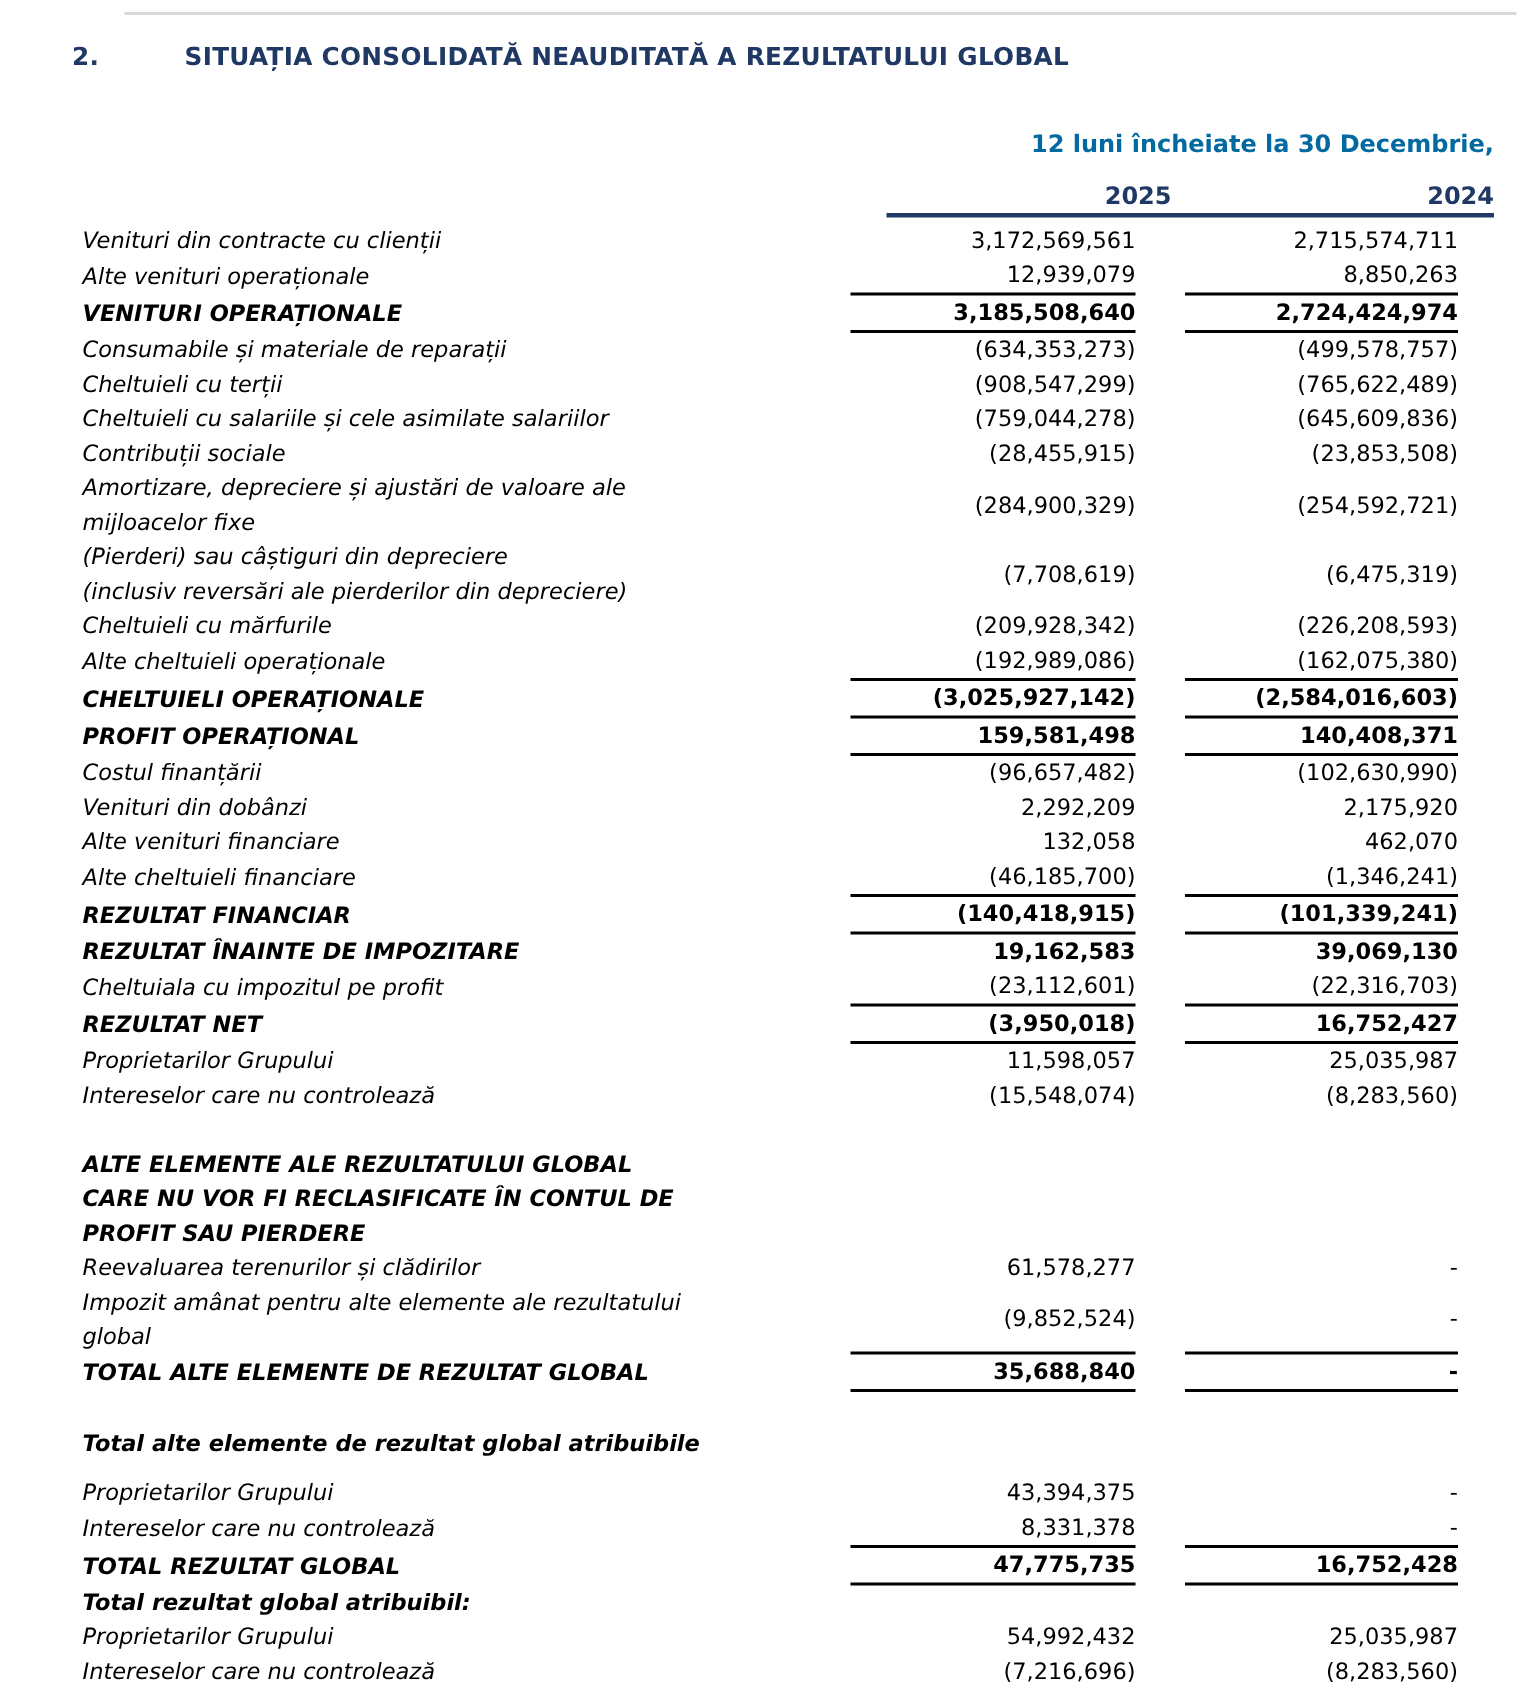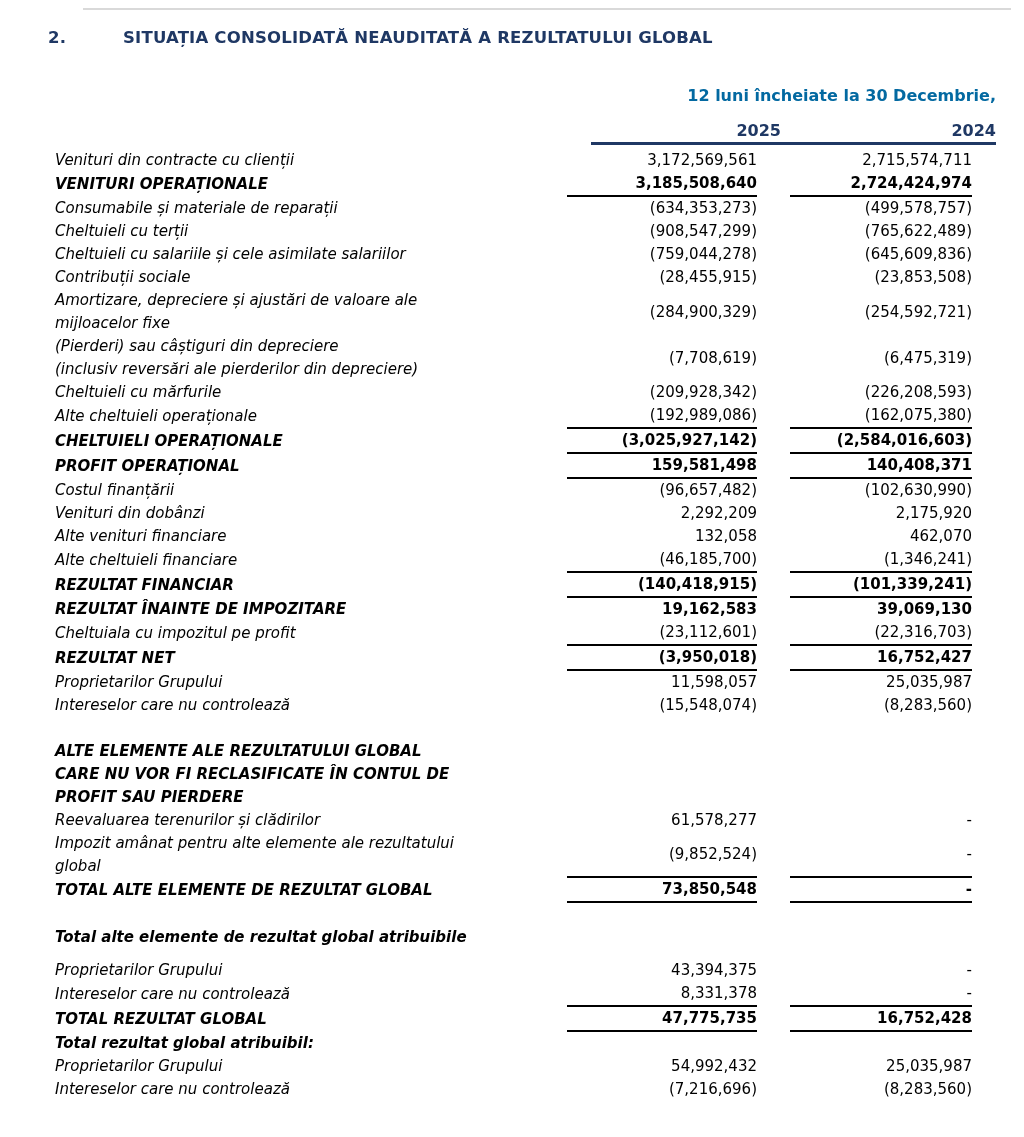--- a/index.html
+++ b/index.html
@@ -47,20 +47,25 @@
       <div class="ch ch2">2024</div>
     </div>
   </div>
 
   <div id="rows">
       <div class="row">
         <div class="lab">Venituri din contracte cu clienții</div>
         <div class="vcell v1">3,172,569,561</div>
         <div class="vcell v2">2,715,574,711</div>
       </div>
+      <div class="row rule">
+        <div class="lab">Alte venituri operaționale</div>
+        <div class="vcell v1">12,939,079</div>
+        <div class="vcell v2">8,850,263</div>
+      </div>
       <div class="row bold rule">
         <div class="lab">VENITURI OPERAȚIONALE</div>
         <div class="vcell v1">3,185,508,640</div>
         <div class="vcell v2">2,724,424,974</div>
       </div>
       <div class="row">
         <div class="lab">Consumabile și materiale de reparații</div>
         <div class="vcell v1">(634,353,273)</div>
         <div class="vcell v2">(499,578,757)</div>
       </div>
@@ -175,21 +180,21 @@
         <div class="vcell v2">-</div>
       </div>
       <div class="row rule">
         <div class="lab">Impozit amânat pentru alte elemente ale rezultatului
 global</div>
         <div class="vcell v1">(9,852,524)</div>
         <div class="vcell v2">-</div>
       </div>
       <div class="row bold rule">
         <div class="lab">TOTAL ALTE ELEMENTE DE REZULTAT GLOBAL</div>
-        <div class="vcell v1">73,850,548</div>
+        <div class="vcell v1">35,688,840</div>
         <div class="vcell v2">-</div>
       </div>
       <div class="spacer" style="height: 23px;"></div>
       <div class="row bold">
         <div class="lab">Total alte elemente de rezultat global atribuibile</div>
         <div class="vcell v1"></div>
         <div class="vcell v2"></div>
       </div>
       <div class="spacer" style="height: 10px;"></div>
       <div class="row">

